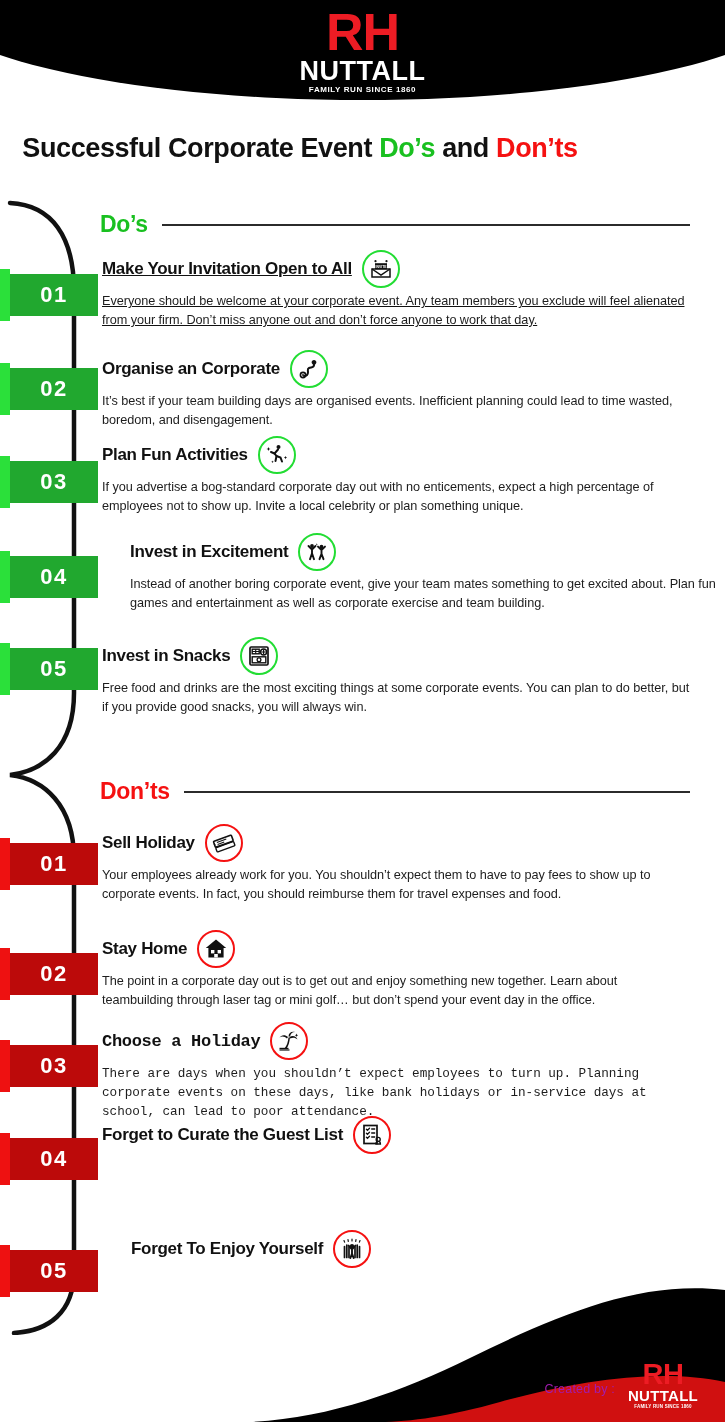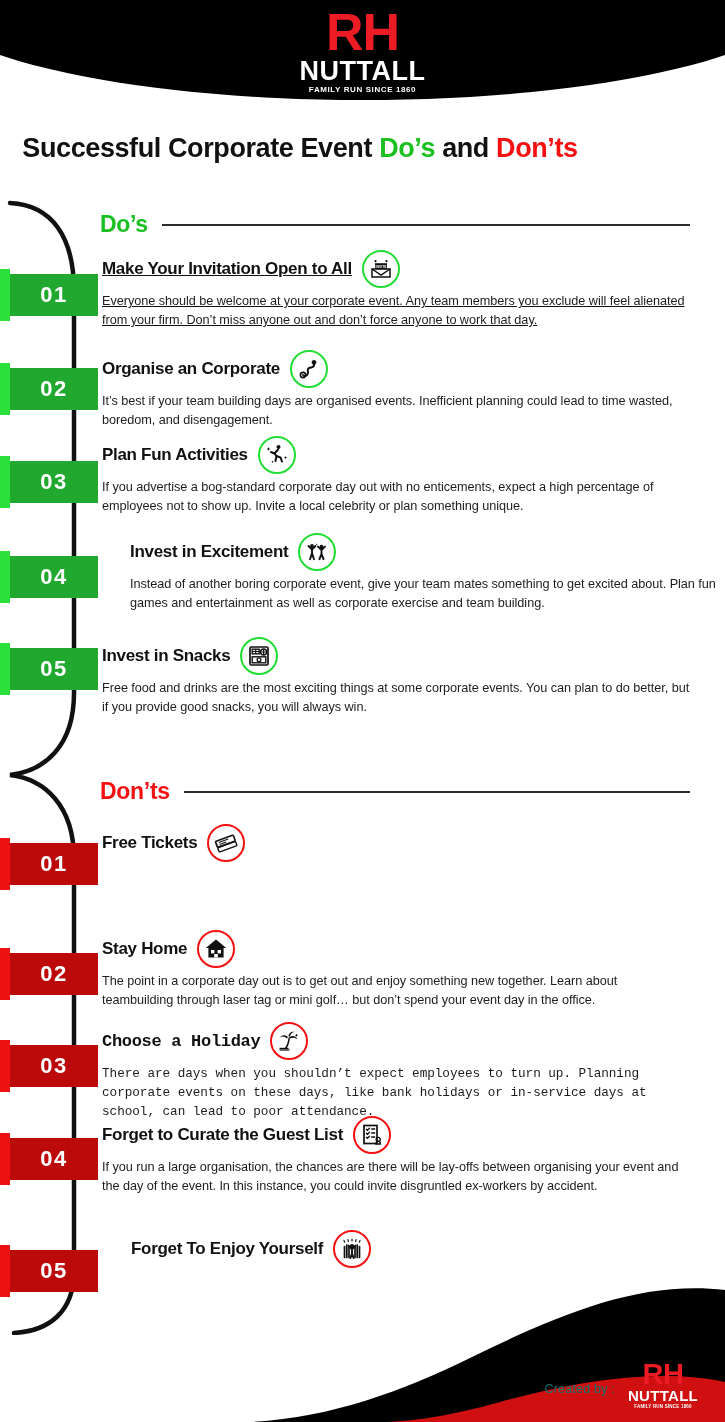--- a/index.html
+++ b/index.html
@@ -85,21 +85,21 @@
   .item-body {
     font-size:12.7px; line-height:19px; color:#1d1d1d; margin-top:6px;
     letter-spacing:-0.05px;
   }
 
   
   .footer { position:absolute; left:0; bottom:0; width:725px; height:150px; overflow:hidden; }
   .footer svg { position:absolute; left:0; bottom:0; }
   .footer-credit {
     position:absolute; right:110px; bottom:26px;
-    color:#0f766e; font-size:12.5px; letter-spacing:0.2px;
+    color:#a21caf; font-size:12.5px; letter-spacing:0.2px;
   }
   .footer-logo { position:absolute; right:22px; bottom:12px; text-align:center; width:80px; }
   .footer-logo .fl-rh { font-size:29px; font-weight:bold; color:#ED1C24; line-height:28px; letter-spacing:-0.5px; }
   .footer-logo .fl-nut { font-size:15px; font-weight:bold; color:#fff; line-height:15px; letter-spacing:0.3px; }
   .footer-logo .fl-tag { font-size:4.5px; font-weight:bold; color:#fff; line-height:7px; letter-spacing:0.2px; }
 </style>
 </head>
 <body>
 
 <div class="header">
@@ -231,32 +231,33 @@
     <div class="section-head" style="top: 778px;">
       <span class="sh-label sh-red">Don’ts</span>
       <span class="sh-rule"></span>
     </div>
     <div class="badge red" style="top: 843px;">
       <span class="b-strip"></span>
       <span class="b-body">01</span>
     </div>
     <div class="item" style="top: 826px;">
       <div class="item-head">
-        <span class="item-title">Free Tickets</span>
+        <span class="item-title">Sell Holiday</span>
         <span class="icon-circle r">
           <svg width="24" height="24" viewBox="0 0 24 24">
             <g transform="rotate(-20 12 12)">
               <rect x="2.5" y="7" width="19" height="6.2" rx="0.8" fill="none" stroke="#111" stroke-width="1.6"></rect>
               <path d="M2.5 9.6a1.5 1.5 0 010 1.2" stroke="#111" stroke-width="1.6" fill="none"></path>
               <path d="M5.5 9h10M5.5 11.2h7" stroke="#111" stroke-width="1.1"></path>
               <rect x="2.5" y="13.8" width="19" height="4.4" rx="0.8" fill="none" stroke="#111" stroke-width="1.4"></rect>
             </g>
           </svg>
         </span>
       </div>
+      <div class="item-body">Your employees already work for you. You shouldn’t expect them to have to pay fees to show up to corporate events. In fact, you should reimburse them for travel expenses and food.</div>
     </div>
     <div class="badge red" style="top: 953px;">
       <span class="b-strip"></span>
       <span class="b-body">02</span>
     </div>
     <div class="item" style="top: 932px;">
       <div class="item-head">
         <span class="item-title">Stay Home</span>
         <span class="icon-circle r">
           <svg width="24" height="24" viewBox="0 0 24 24">
@@ -300,21 +301,20 @@
         <span class="icon-circle r">
           <svg width="24" height="24" viewBox="0 0 24 24">
             <rect x="4" y="2.5" width="13" height="18" fill="none" stroke="#111" stroke-width="1.7"></rect>
             <path d="M6.4 6.2l1.1 1.1 2-2M6.4 10.2l1.1 1.1 2-2M6.4 14.2l1.1 1.1 2-2" fill="none" stroke="#111" stroke-width="1.3" stroke-linecap="round"></path>
             <path d="M11.2 6h4M11.2 10h4M11.2 14h4" stroke="#111" stroke-width="1.3"></path>
             <circle cx="18.2" cy="16.4" r="2" fill="none" stroke="#111" stroke-width="1.4"></circle>
             <path d="M16 21c0-1.6 1-2.6 2.2-2.6s2.2 1 2.2 2.6z" fill="none" stroke="#111" stroke-width="1.4"></path>
           </svg>
         </span>
       </div>
-      <div class="item-body">If you run a large organisation, the chances are there will be lay-offs between organising your event and the day of the event. In this instance, you could invite disgruntled ex-workers by accident.</div>
     </div>
     <div class="badge red" style="top: 1250px;">
       <span class="b-strip"></span>
       <span class="b-body">05</span>
     </div>
     <div class="item" style="top: 1232px; margin-left: 29px;">
       <div class="item-head">
         <span class="item-title">Forget To Enjoy Yourself</span>
         <span class="icon-circle r">
           <svg width="24" height="24" viewBox="0 0 24 24">

